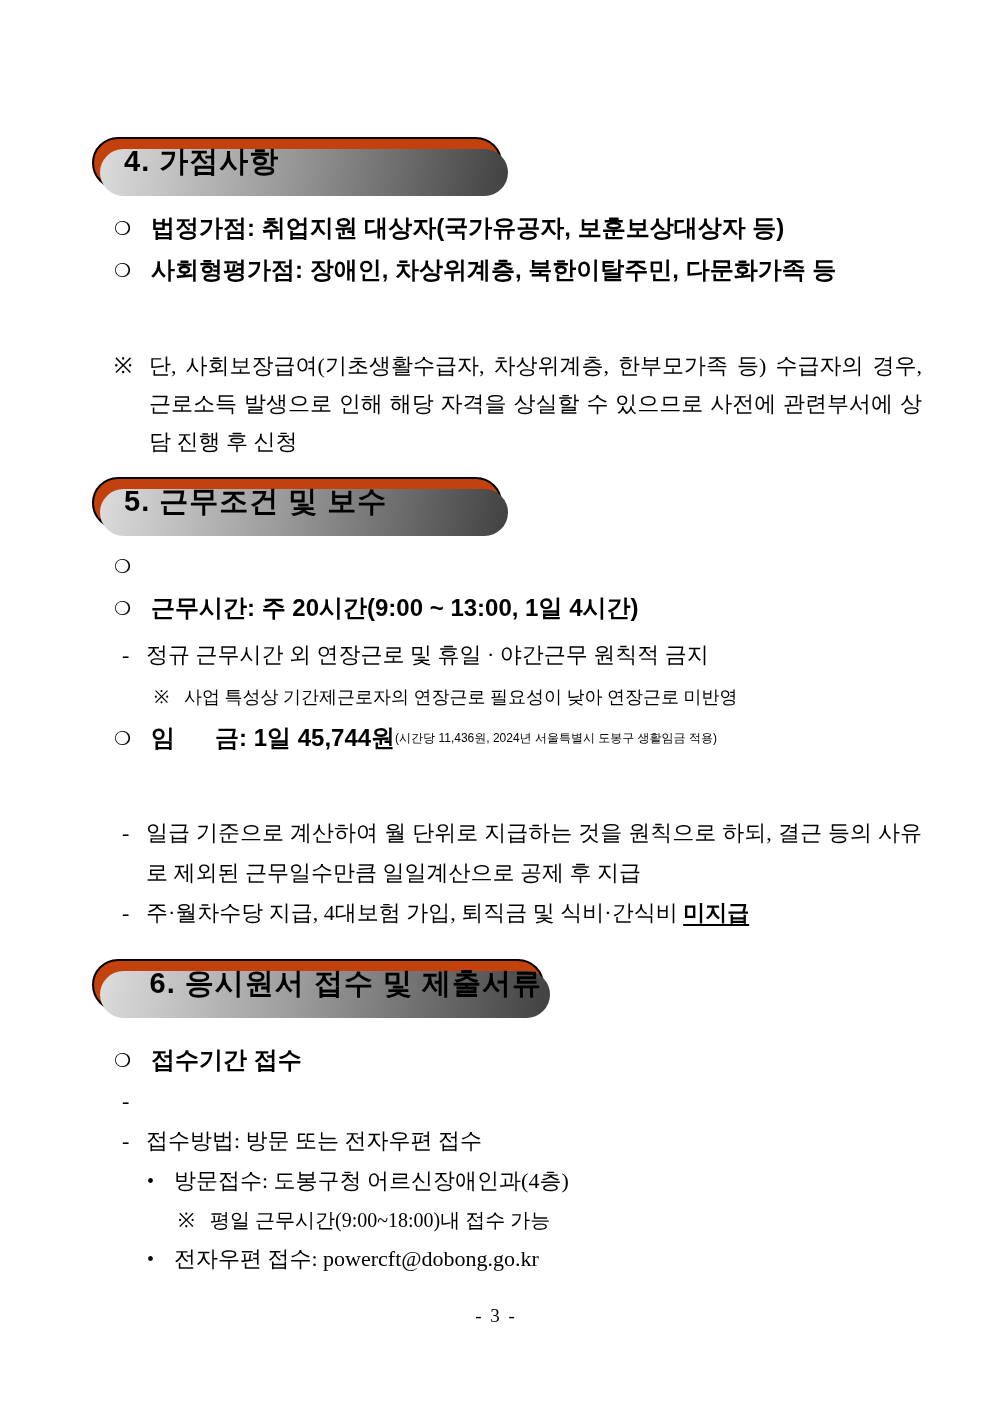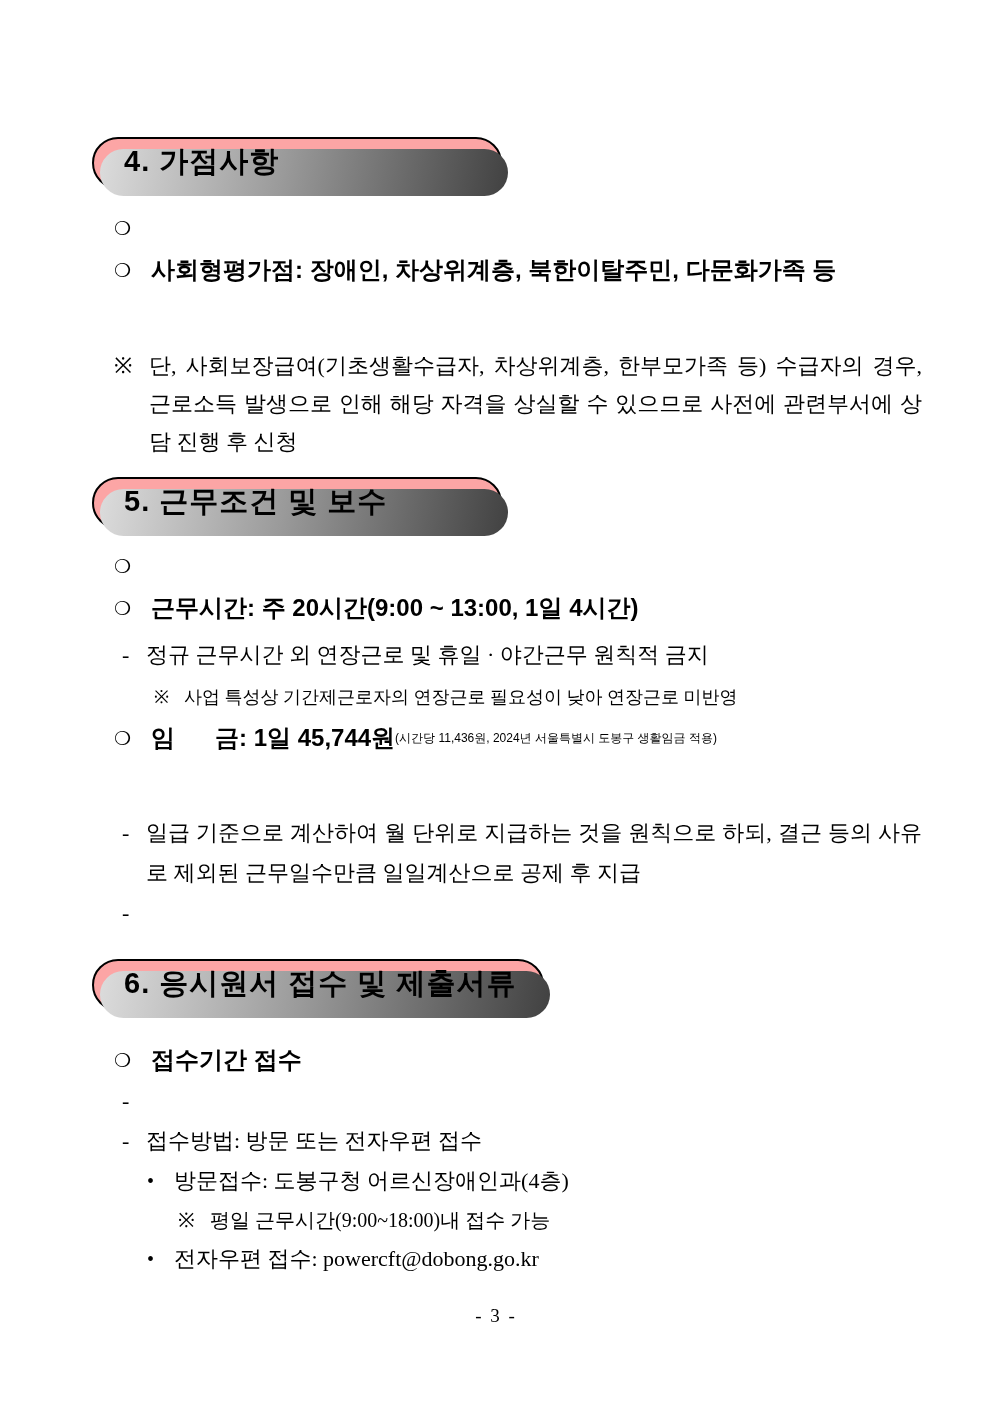--- a/index.html
+++ b/index.html
@@ -17,34 +17,34 @@
   }
   .gothic { font-family:"Liberation Sans","DejaVu Sans",sans-serif; font-weight:700; }
   .serif  { font-family:"Liberation Serif","DejaVu Serif",serif; }
 
   
   .sec-box {
     position:relative; z-index:0;
     height:52px;
     border:2px solid #000;
     border-radius:26px;
-    background:#fca5a5;
+    background:#c2410c;
     display:flex; align-items:center;
     padding-left:30px;
   }
   .sec-box::after {
     content:"";
     position:absolute; z-index:-1;
     left:6px; right:-8px; top:10px; bottom:-9px;
     border-radius:26px;
     background:linear-gradient(100deg,#dcdcdc 0%,#9a9a9a 45%,#414141 100%);
   }
   .sec-title { font-size:29px; letter-spacing:1px; line-height:1; padding-bottom:3px; }
   .w-410 { width:410px; }
-  .w-452 { width:452px; }
+  .w-452 { width:452px;justify-content:flex-end; }
 
   .line { display:flex; align-items:baseline; }
   .marker { flex:0 0 auto; }
   .just { text-align:justify;margin-top:48px; }
   .pre  { white-space:pre-wrap;text-align:right; }
 
   
   .b-item { margin-left:22px; font-size:24px; align-items:center; height:42px; }
   .b-item .marker { width:37px; font-size:19px; font-weight:400; }
 
@@ -94,20 +94,21 @@
 <body>
 
 <div class="page">
 
   <div class="sec-box w-410">
     <span class="sec-title gothic">4. 가점사항</span>
   </div>
 
   <div class="line b-item gothic mt-18">
     <span class="marker">❍</span>
+    <span>법정가점: 취업지원 대상자(국가유공자, 보훈보상대상자 등)</span>
   </div>
 
   <div class="line b-item gothic">
     <span class="marker">❍</span>
     <span>사회형평가점: 장애인, 차상위계층, 북한이탈주민, 다문화가족 등</span>
   </div>
 
   <div class="line note-item serif mt-8">
     <span class="marker">※</span>
     <span class="just">단, 사회보장급여(기초생활수급자, 차상위계층, 한부모가족 등) 수급자의 경우, 근로소득 발생으로 인해 해당 자격을 상실할 수 있으므로 사전에 관련부서에 상담 진행 후 신청</span>
@@ -143,20 +144,21 @@
     <span class="wage-detail">(시간당 11,436원, 2024년 서울특별시 도봉구 생활임금 적용)</span>
   </div>
 
   <div class="line dash-item serif mt-4">
     <span class="marker">-</span>
     <span class="just">일급 기준으로 계산하여 월 단위로 지급하는 것을 원칙으로 하되, 결근 등의 사유로 제외된 근무일수만큼 일일계산으로 공제 후 지급</span>
   </div>
 
   <div class="line dash-item serif">
     <span class="marker">-</span>
+    <span><span>주·월차수당 지급, 4대보험 가입, 퇴직금 및 식비·간식비 </span><span class="emph">미지급</span></span>
   </div>
 
   <div class="sec-box w-452 mt-26">
     <span class="sec-title gothic">6. 응시원서 접수 및 제출서류</span>
   </div>
 
   <div class="line b-item gothic mt-28">
     <span class="marker">❍</span>
     <span>접수기간 접수</span>
   </div>

